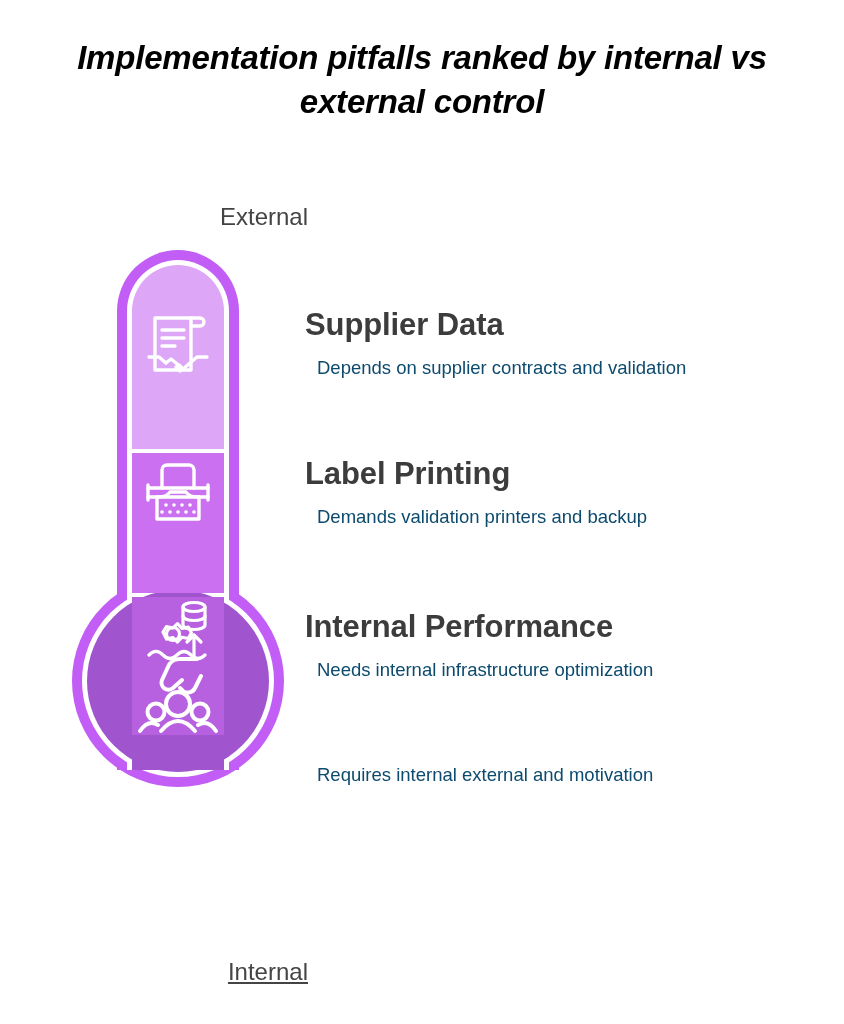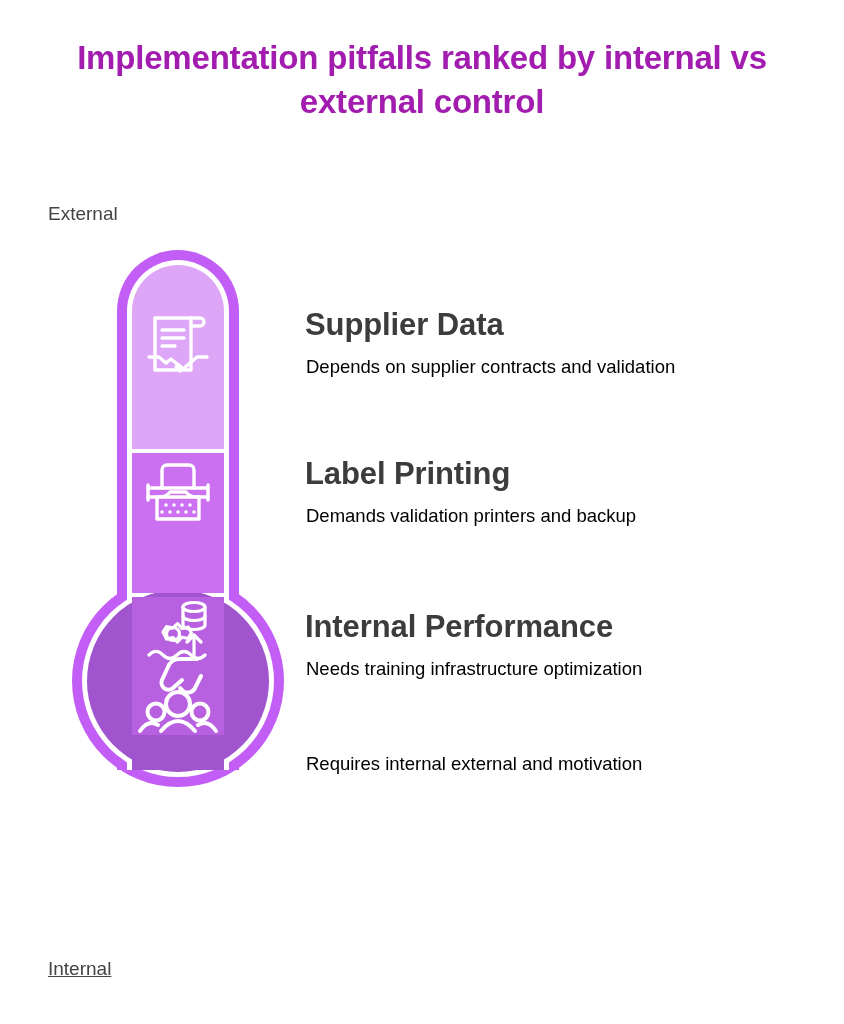--- a/index.html
+++ b/index.html
@@ -27,23 +27,23 @@
     font-size: 33px;
     font-weight: bold;
     line-height: 1.34;
     color: #3c3c3c;
     letter-spacing: -0.2px;
   }
 
   
   .axis-label {
     position: absolute;
-    font-size: 19px;
+    font-size: 24px;
     color: #444444;
-    text-align: left;
+    text-align: right;
     width: 260px;
     left: 48px;
   }
   .axis-label.top { top: 203px; }
   .axis-label.bottom { top: 958px; text-decoration: underline; }
 
   
   .thermo {
     position: absolute;
     left: 72px;
@@ -151,33 +151,33 @@
   .entry-title {
     font-size: 31px;
     font-weight: bold;
     color: #3c3c3c;
     letter-spacing: -0.1px;
     margin: 0 0 11px 0;
     line-height: 1.2;
   }
   .entry-desc {
     font-size: 18.5px;
-    color: #000000;
+    color: #0c4a6e;
     line-height: 1.45;
-    margin: 1px;
+    margin: 12px;
   }
   .entry-1 { top: 56px; }
   .entry-2 { top: 205px; }
   .entry-3 { top: 358px; }
   .entry-4 { top: 500px; }
 </style>
 </head>
 <body style="background: rgb(255, 255, 255);">
 
-<div class="title" style="color: #a21caf;">Implementation pitfalls ranked by internal vs external control</div>
+<div class="title" style="color: #000000; font-style: italic;">Implementation pitfalls ranked by internal vs external control</div>
 
 <div class="axis-label top">External</div>
 <div class="axis-label bottom">Internal</div>
 
 <div class="thermo">
 
   <div class="casing-tube" style="background: rgb(194, 94, 245);"></div>
   <div class="casing-bulb" style="background: rgb(194, 94, 245);"></div>
 
   <div class="gap-tube"></div>
@@ -262,20 +262,20 @@
     <div class="entry-desc">Depends on supplier contracts and validation</div>
   </div>
 
   <div class="entry entry-2">
     <div class="entry-title">Label Printing</div>
     <div class="entry-desc">Demands validation printers and backup</div>
   </div>
 
   <div class="entry entry-3">
     <div class="entry-title">Internal Performance</div>
-    <div class="entry-desc">Needs training infrastructure optimization</div>
+    <div class="entry-desc">Needs internal infrastructure optimization</div>
   </div>
 
   <div class="entry entry-4">
     <div class="entry-desc">Requires internal external and motivation</div>
   </div>
 
 </div>
 
 </body></html>

